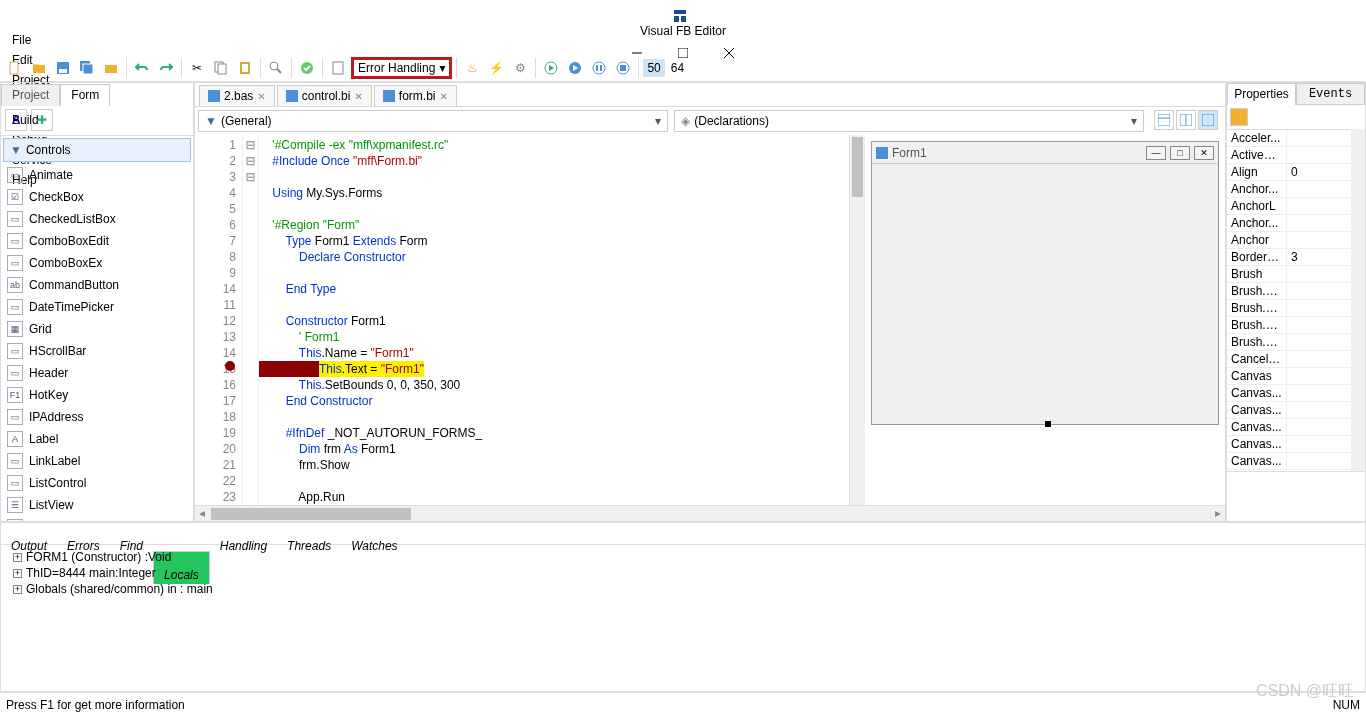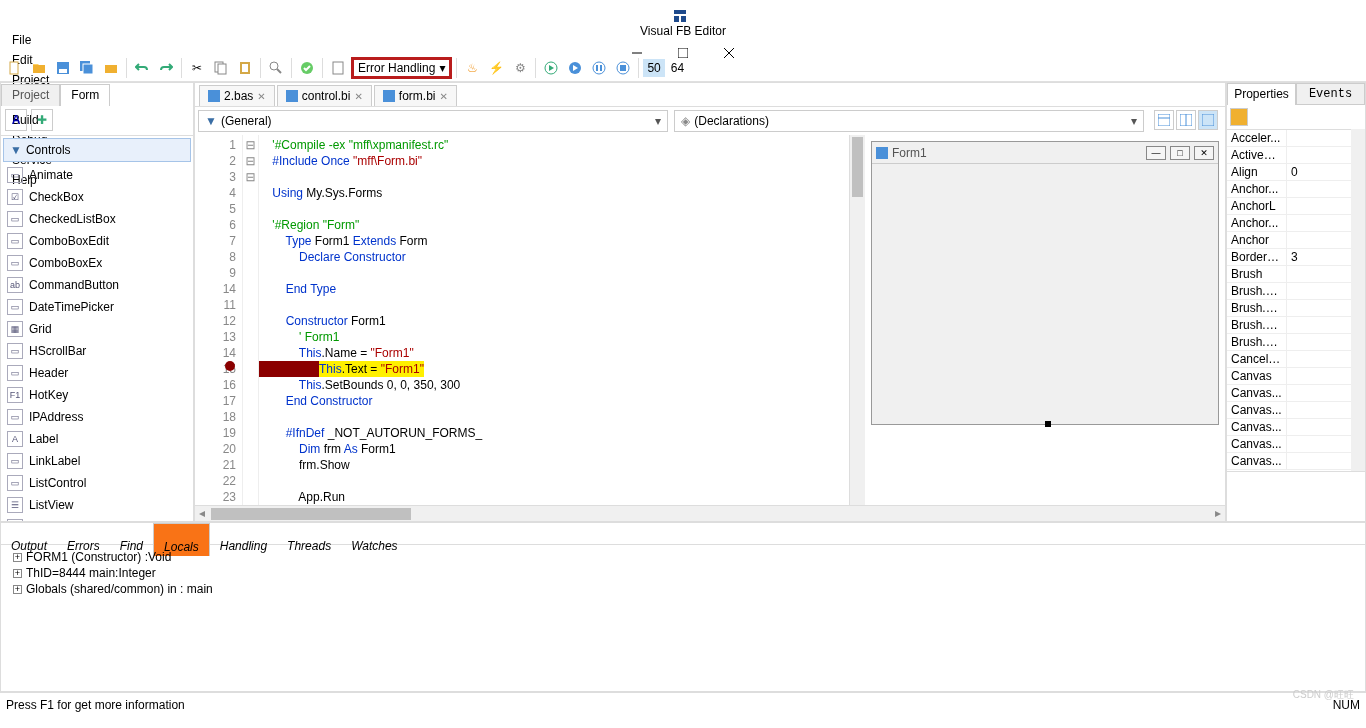--- a/index.html
+++ b/index.html
@@ -71,30 +71,30 @@
 .rp-tools { padding:3px; display:flex; gap:2px; }
 .rp-tools .t { width:18px; height:18px; border:1px solid #ccc; cursor:pointer; }
 .prop-grid { flex:1; overflow:auto; border-top:1px solid #ddd; }
 .prop-row { display:flex; height:17px; border-bottom:1px solid #eee; }
 .prop-k { width:60px; padding:1px 4px; overflow:hidden; text-overflow:ellipsis; white-space:nowrap; border-right:1px solid #eee; }
 .prop-v { flex:1; padding:1px 4px; }
 .prop-scroll { width:14px; background:#f0f0f0; }
 .bottom-panel { border:1px solid #ddd; height:170px; display:flex; flex-direction:column; }
 .bp-tabs { display:flex; height:22px; border-bottom:1px solid #ddd; }
 .bp-tab { padding:16px 10px; cursor:pointer;font-style:italic; }
-.bp-tab.active { border:1px solid #ccc; border-bottom:none; background:#f97316; }
+.bp-tab.active { border:1px solid #ccc; border-bottom:none; background:#22c55e;margin-top:28px; }
 .bp-content { flex:1; padding:4px; position:relative; }
 .tree-item { display:flex; align-items:center; gap:4px; padding:1px 8px; }
 .tree-item .plus { width:9px; height:9px; border:1px solid #888; display:flex; align-items:center; justify-content:center; font-size:9px; line-height:7px; }
 .watermark { position:absolute; right:20px; bottom:10px; color:#bbb; text-align:left; }
 .watermark .w1 { font-size:20px; color:#aaa; }
 .watermark .w2 { font-size:12px; color:#bbb; }
 .status-bar { height:24px; border-top:1px solid #ddd; display:flex; align-items:center; padding:0 6px; }
 .status-bar .s1 { flex:1; }
-.csdn { position:absolute; right:12px; bottom:26px; color:#ccc; font-size:10px; }
+.csdn { position:absolute; right:12px; bottom:26px; color:#ccc; font-size:16px; }
 </style>
 </head>
 <body>
 
 <div class="title-bar">
   <span class="app-icon">
     <svg viewBox="0 0 16 16" width="16" height="16">
         <path fill="#1e4a8c" d="M2 2h12v4H2zM2 8h5v6H2zM9 8h5v6H9z"></path>
       </svg>
   </span>

